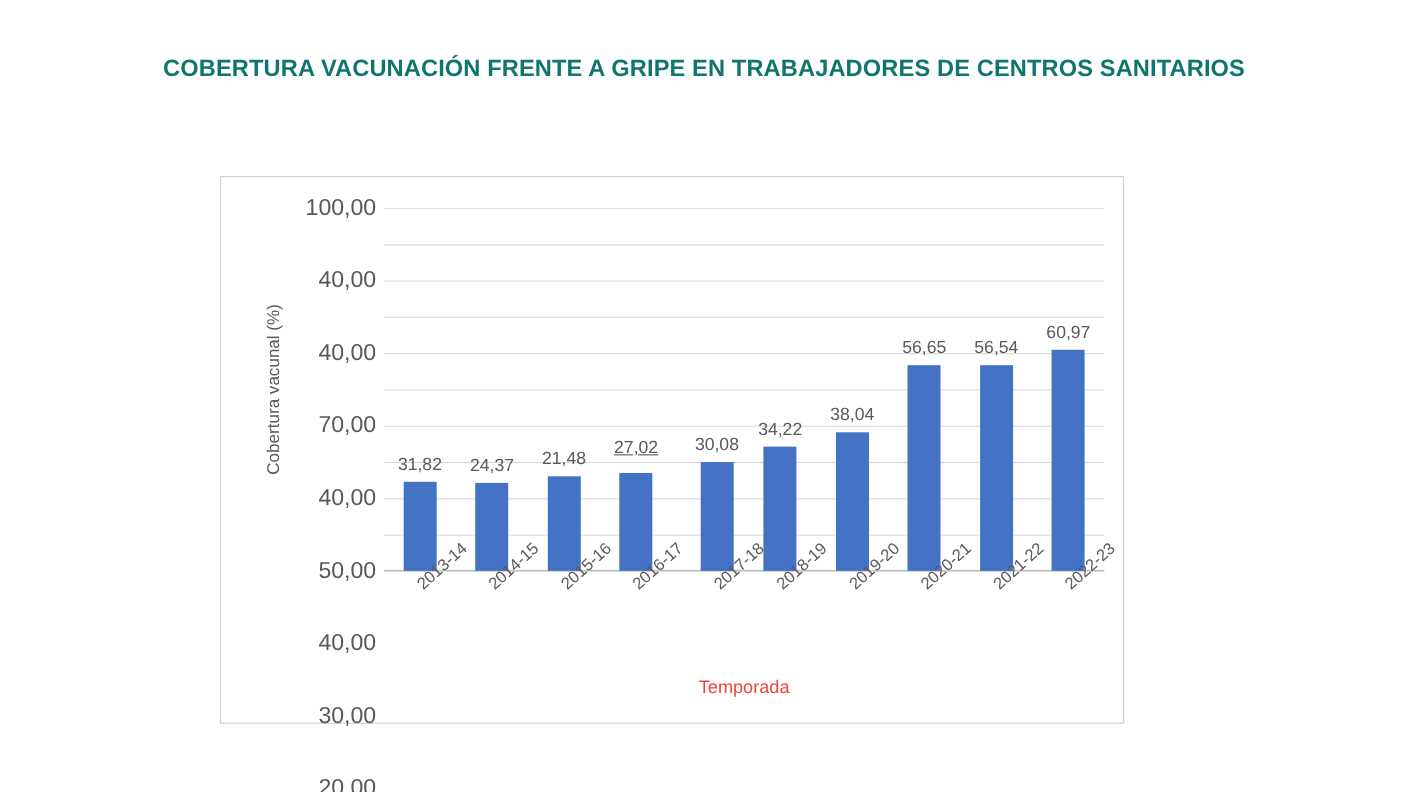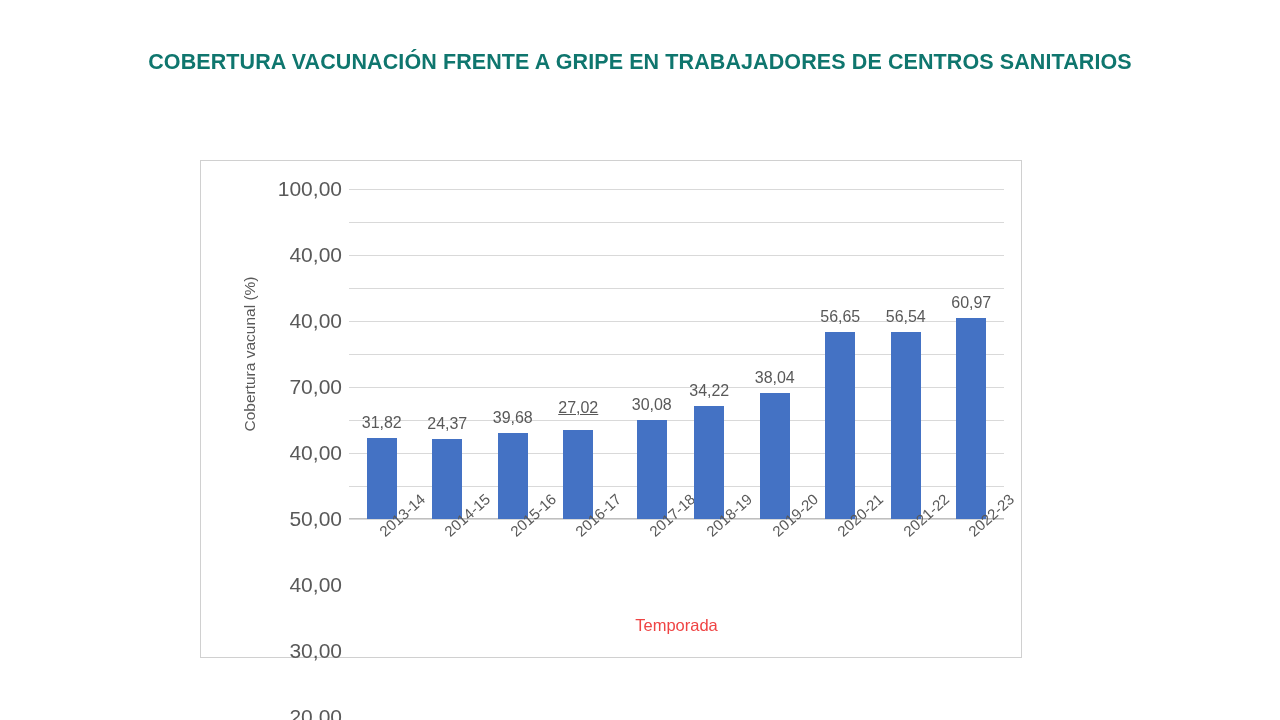--- a/index.html
+++ b/index.html
@@ -209,21 +209,21 @@
           <div class="bar-label" style="bottom: 86.685px;">31,82</div>
           <div class="x-label">2013-14</div>
         </div>
         <div class="bar-slot" style="left: 65.5px; width: 65.5px;">
           <div class="bar" style="height: 80.421px; background: rgb(68, 114, 196);"></div>
           <div class="bar-label" style="bottom: 86.421px;">24,37</div>
           <div class="x-label">2014-15</div>
         </div>
         <div class="bar-slot" style="left: 131px; width: 65.5px;">
           <div class="bar" style="height: 85.932px; background: rgb(68, 114, 196);"></div>
-          <div class="bar-label" style="bottom: 91.932px;">39,68</div>
+          <div class="bar-label" style="bottom: 91.932px;">21,48</div>
           <div class="x-label">2015-16</div>
         </div>
         <div class="bar-slot" style="left: 196.5px; width: 65.5px;">
           <div class="bar" style="height: 89.166px; background: rgb(68, 114, 196);"></div>
           <div class="bar-label" style="bottom: 102px; text-decoration: underline;">27,02</div>
           <div class="x-label">2016-17</div>
         </div>
         <div class="bar-slot" style="left: 270px; width: 65.5px;">
           <div class="bar" style="height: 99.264px; background: rgb(68, 114, 196);"></div>
           <div class="bar-label" style="bottom: 105.264px;">30,08</div>

